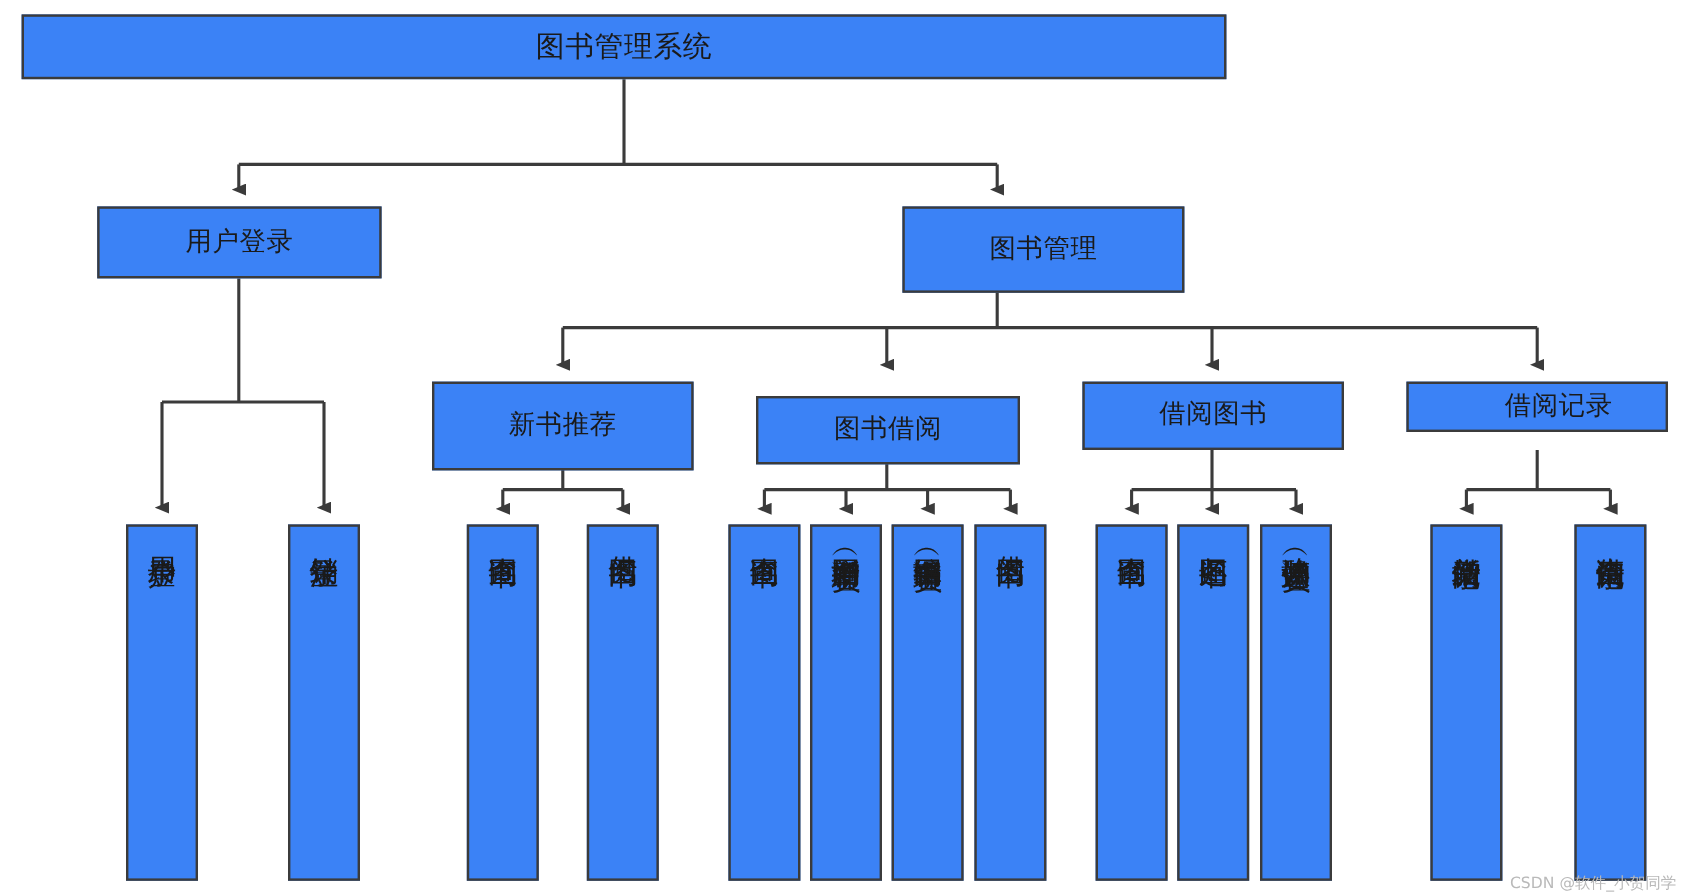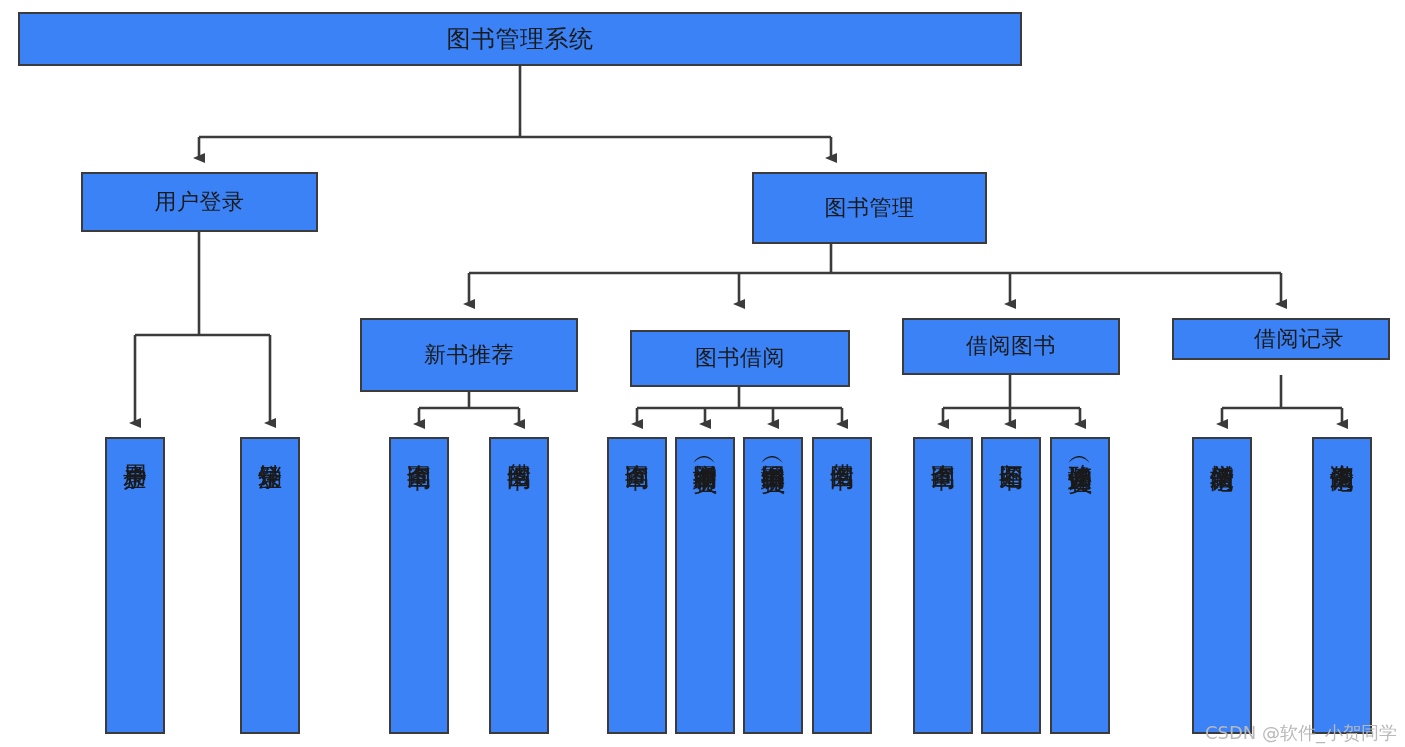--- a/index.html
+++ b/index.html
@@ -55,21 +55,21 @@
     letter-spacing: 1px;
     white-space: nowrap;
   }
   #root-node .node-label {
     font-size: 24px;
   }
   #watermark {
     position: absolute;
     right: 8px;
     bottom: 2px;
-    font-size: 18px;
+    font-size: 13px;
     color: #b9b9b9;
     white-space: nowrap;
     font-family: "DejaVu Sans", "Liberation Sans", sans-serif;
   }
 </style>
 </head>
 <body>
 
 <div id="canvas">
 

